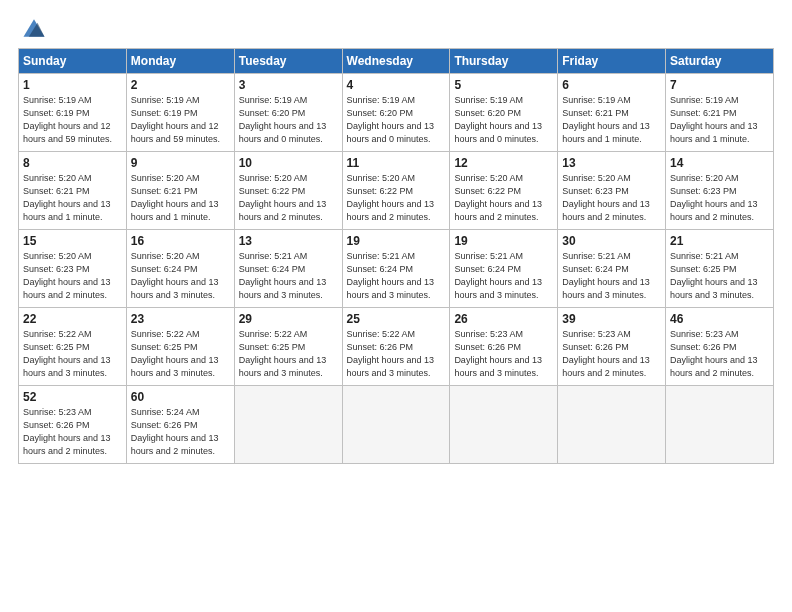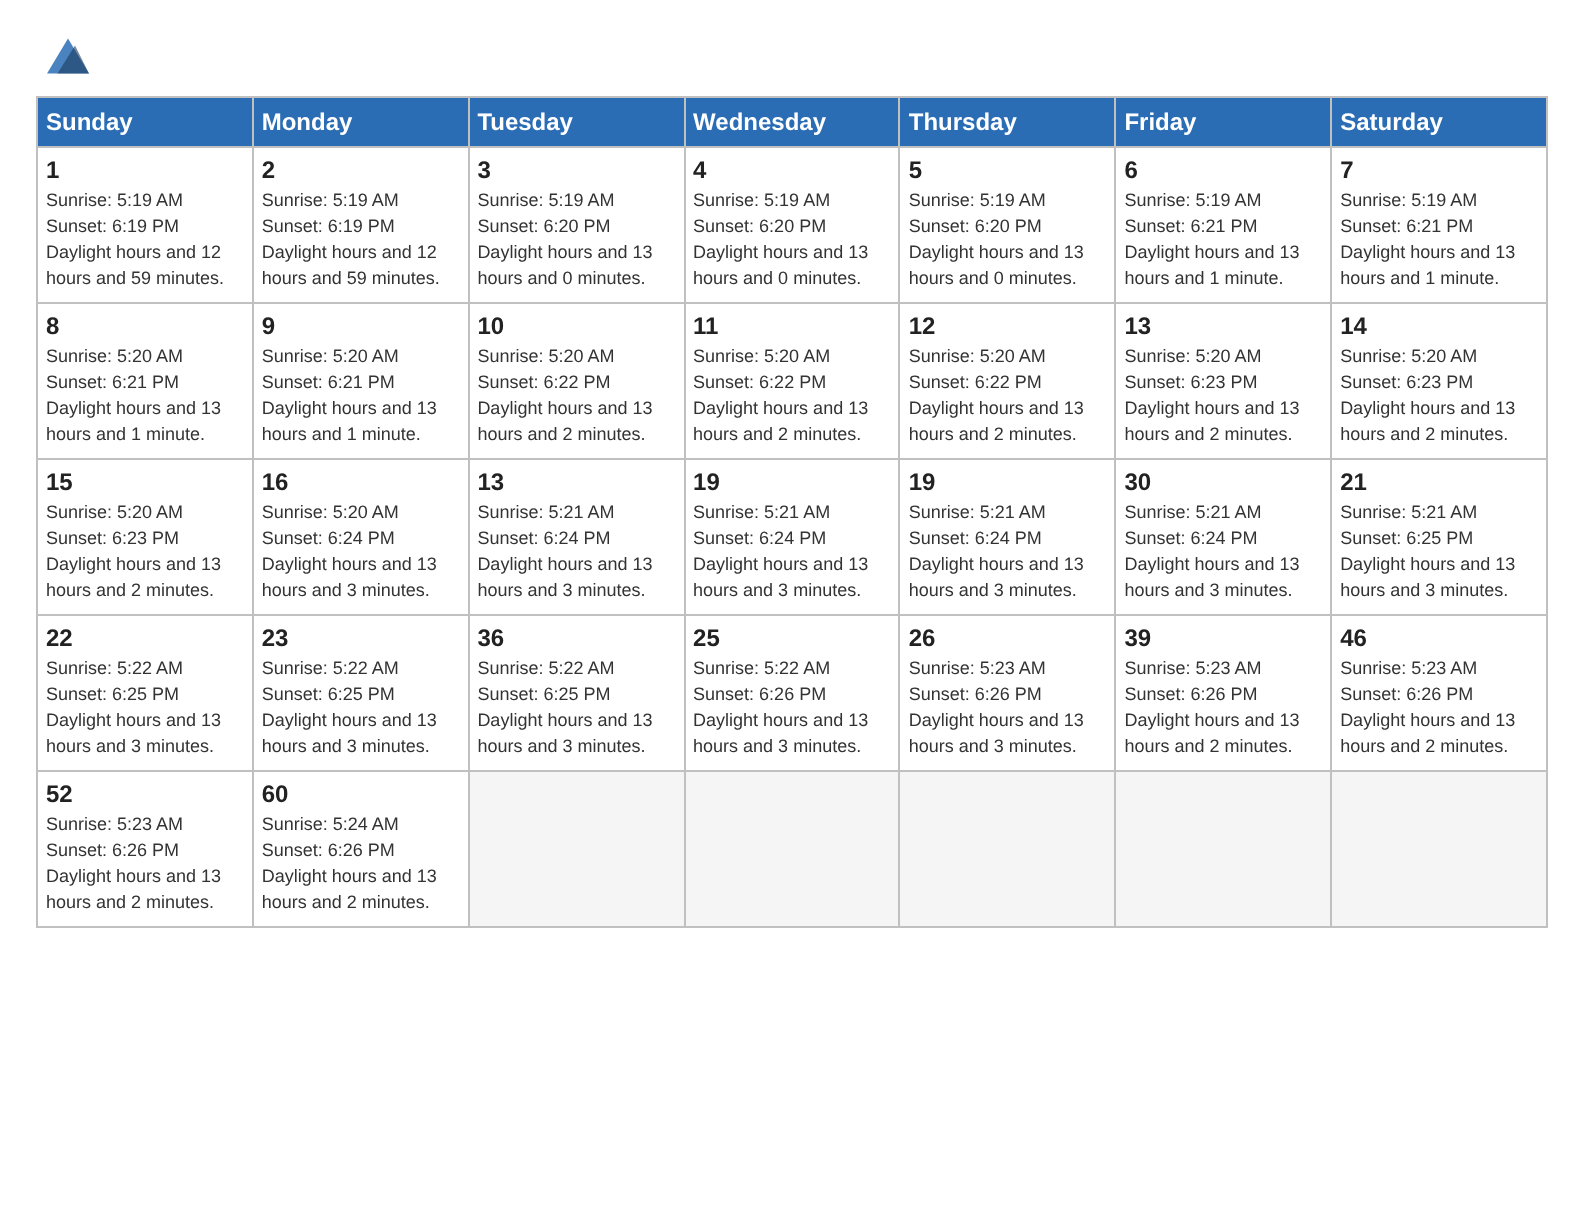--- a/index.html
+++ b/index.html
@@ -223,21 +223,21 @@
         <tr>
           <td>
             <span class="day-number">22</span>
             <div class="day-info">Sunrise: 5:22 AM<br>Sunset: 6:25 PM<br>Daylight hours and 13 hours and 3 minutes.</div>
           </td>
           <td>
             <span class="day-number">23</span>
             <div class="day-info">Sunrise: 5:22 AM<br>Sunset: 6:25 PM<br>Daylight hours and 13 hours and 3 minutes.</div>
           </td>
           <td>
-            <span class="day-number">36</span>
+            <span class="day-number">29</span>
             <div class="day-info">Sunrise: 5:22 AM<br>Sunset: 6:25 PM<br>Daylight hours and 13 hours and 3 minutes.</div>
           </td>
           <td>
             <span class="day-number">25</span>
             <div class="day-info">Sunrise: 5:22 AM<br>Sunset: 6:26 PM<br>Daylight hours and 13 hours and 3 minutes.</div>
           </td>
           <td>
             <span class="day-number">26</span>
             <div class="day-info">Sunrise: 5:23 AM<br>Sunset: 6:26 PM<br>Daylight hours and 13 hours and 3 minutes.</div>
           </td>

